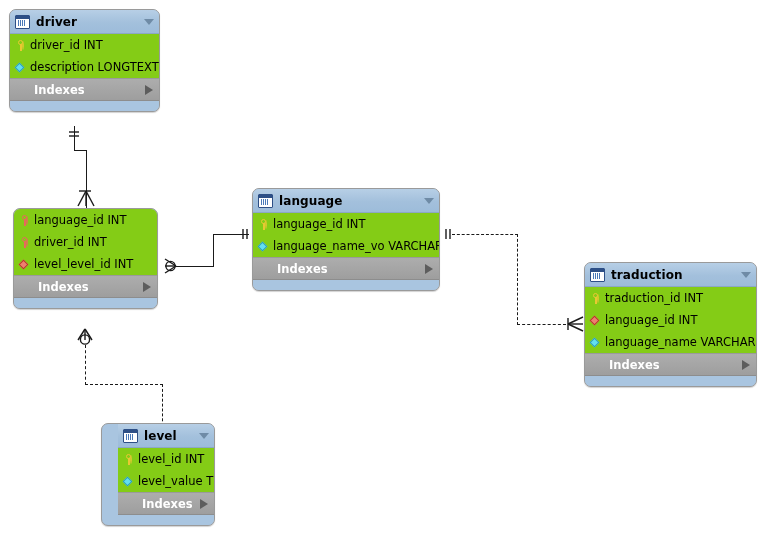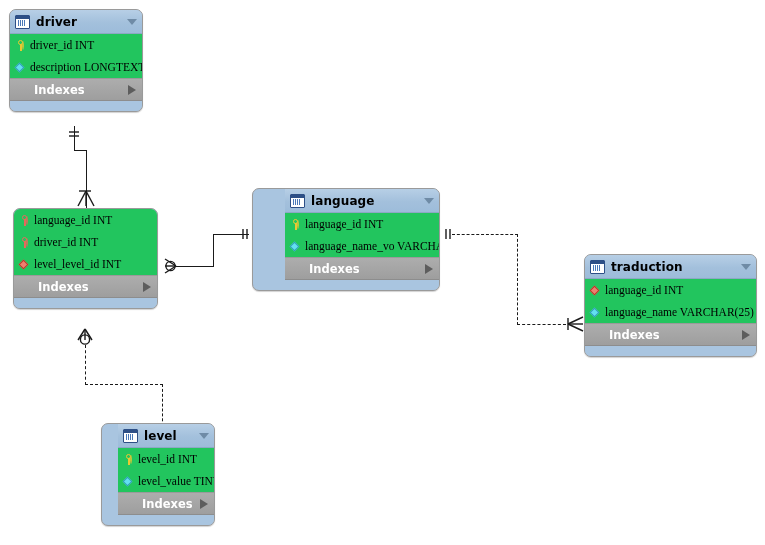--- a/index.html
+++ b/index.html
@@ -20,21 +20,21 @@
   .tbl-icon::before{content:"";position:absolute;left:0;top:0;right:0;height:3px;background:#2d4f86;}
   .tbl-icon::after{content:"";position:absolute;left:2px;top:4px;width:7px;height:6px;
      background:linear-gradient(to right,#4a79b8 0 1px,#ffffff 1px 2px,#4a79b8 2px 3px,
                 #ffffff 3px 4px,#4a79b8 4px 5px,#ffffff 5px 6px,#4a79b8 6px 7px);}
   .tbl-title{flex:1 1 auto;font-size:12px;font-weight:bold;color:#000;
              letter-spacing:.1px;white-space:nowrap;}
   .caret{width:0;height:0;flex:0 0 auto;margin-left:4px;
          border-left:5px solid transparent;border-right:5px solid transparent;
          border-top:6px solid #6f8ba6;}
 
-  .fields{background:#22c55e;border-bottom:1px solid #9a9a9a;font-family:Liberation Serif, serif;}
+  .fields{background:#84cc16;border-bottom:1px solid #9a9a9a;}
   .field{display:flex;align-items:center;height:22px;padding:0 4px 0 5px;white-space:nowrap;}
   .fname{font-size:11.5px;color:#000;}
 
   
   .fi{flex:0 0 11px;width:11px;height:13px;margin-right:4px;position:relative;}
   .fi.key::before{content:"";position:absolute;left:3px;top:1px;width:5px;height:5px;
      border-radius:50%;border:1.5px solid var(--kc);box-sizing:border-box;}
   .fi.key::after{content:"";position:absolute;left:4.5px;top:5px;width:2px;height:7px;
      background:var(--kc);box-shadow:2px -3px 0 -0.5px var(--kc),2px -1px 0 -0.5px var(--kc);}
   .fi.key.yellow{--kc:#e8c832;}
@@ -111,21 +111,21 @@
       <line x1="85" y1="329" x2="78" y2="340"></line>
       <line x1="85" y1="329" x2="85" y2="340"></line>
       <line x1="85" y1="329" x2="92" y2="340"></line>
       <circle cx="85" cy="339.5" r="4.6"></circle>
 
       <line x1="157" y1="428" x2="167" y2="428"></line>
       <line x1="157" y1="432" x2="167" y2="432"></line>
     </g>
   </svg>
 
-  <div class="tbl" id="t-driver" style="left:9px;top:9px;width:134px;">
+  <div class="tbl" id="t-driver" style="left:9px;top:9px;width:151px;">
     <div class="tbl-head">
       <span class="tbl-icon"></span>
       <span class="tbl-title">driver</span>
       <span class="caret"></span>
     </div>
     <div class="fields">
       <div class="field">
         <span class="fi key yellow"></span>
         <span class="fname">driver_id INT</span>
       </div>
@@ -156,21 +156,21 @@
         <span class="fname">level_level_id INT</span>
       </div>
     </div>
     <div class="idx">
       <span class="idx-label">Indexes</span>
       <span class="idx-arrow"></span>
     </div>
     <div class="foot"></div>
   </div>
 
-  <div class="tbl" id="t-language" style="left:252px;top:188px;width:188px;padding-left:32px;">
+  <div class="tbl" id="t-language" style="left:252px;top:188px;width:188px;">
     <div class="tbl-head">
       <span class="tbl-icon"></span>
       <span class="tbl-title">language</span>
       <span class="caret"></span>
     </div>
     <div class="fields">
       <div class="field">
         <span class="fi key yellow"></span>
         <span class="fname">language_id INT</span>
       </div>
@@ -179,27 +179,31 @@
         <span class="fname">language_name_vo VARCHAR(25)</span>
       </div>
     </div>
     <div class="idx">
       <span class="idx-label">Indexes</span>
       <span class="idx-arrow"></span>
     </div>
     <div class="foot"></div>
   </div>
 
-  <div class="tbl" id="t-traduction" style="left:584px;top:254px;width:173px;">
+  <div class="tbl" id="t-traduction" style="left:584px;top:262px;width:173px;">
     <div class="tbl-head">
       <span class="tbl-icon"></span>
       <span class="tbl-title">traduction</span>
       <span class="caret"></span>
     </div>
     <div class="fields">
+      <div class="field">
+        <span class="fi key yellow"></span>
+        <span class="fname">traduction_id INT</span>
+      </div>
       <div class="field">
         <span class="fi dia red"></span>
         <span class="fname">language_id INT</span>
       </div>
       <div class="field">
         <span class="fi dia cyan"></span>
         <span class="fname">language_name VARCHAR(25)</span>
       </div>
     </div>
     <div class="idx">

